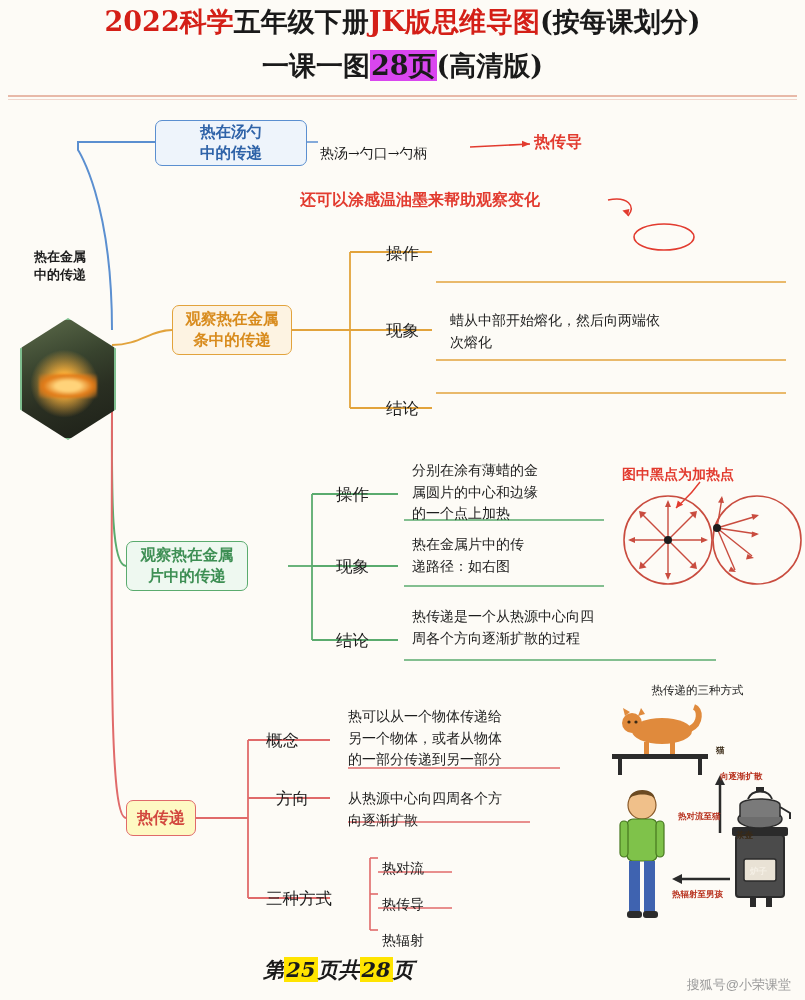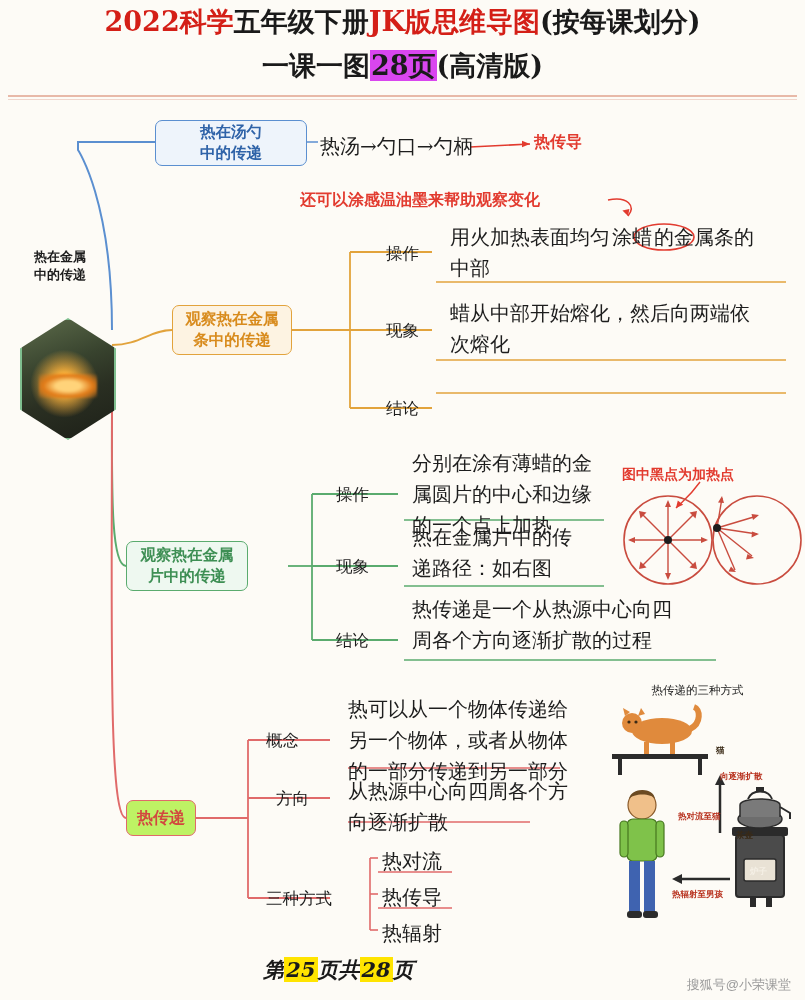--- a/index.html
+++ b/index.html
@@ -40,25 +40,26 @@
   
   .node{
     position:absolute;box-sizing:border-box;
     font-weight:bold;text-align:center;
     display:flex;align-items:center;justify-content:center;
     border-radius:7px;line-height:1.35;
   }
   .n-blue{border:1.6px solid #5b8fd0;background:#eef4fb;color:#2f63a8;}
   .n-orange{border:1.6px solid #e2a33c;background:#fdf3e2;color:#d88b1d;}
   .n-green{border:1.6px solid #5aab6e;background:#eef8f0;color:#3e8f54;}
-  .n-red{border:1.6px solid #e06a6a;background:#bef264;color:#d2483f;}
+  .n-red{border:1.6px solid #e06a6a;background:#fef9c3;color:#d2483f;}
 
   .leaf{
-    position:absolute;font-size:20px;color:#1d1d1d;line-height:1.55;
-    font-family:"DejaVu Serif","Liberation Serif",serif;
+    position:absolute;font-size:14px;color:#1d1d1d;line-height:1.55;
+    font-family:"DejaVu Serif","Liberation Serif",serif;
+    margin-top:12px;
   }
   .sublabel{
     position:absolute;font-size:16.5px;color:#1d1d1d;
     font-family:"DejaVu Serif","Liberation Serif",serif;
   }
   .note-red{
     position:absolute;color:#e23b2f;font-weight:bold;font-size:16px;
     font-family:"DejaVu Serif","Liberation Serif",serif;
   }
   .note-red-sm{
@@ -230,21 +231,20 @@
   <div class="node n-red" style="left:126px;top:800px;width:70px;height:36px;font-size:16px;">
     <span>热传递</span>
   </div>
 
   <div class="leaf" style="left:320px;top:131px;">热汤→勺口→勺柄</div>
   <div class="note-red" style="left:534px;top:132px;">热传导</div>
 
   <div class="note-red" style="left:300px;top:190px;">还可以涂感温油墨来帮助观察变化</div>
 
   <div class="sublabel" style="left:386px;top:243px;">操作</div>
-  <div class="leaf" style="left:450px;top:222px;">用火加热表面均匀<span style="padding:0 2px;">涂蜡</span>的金属条的<br>中部</div>
 
   <div class="sublabel" style="left:386px;top:320px;">现象</div>
   <div class="leaf" style="left:450px;top:298px;">蜡从中部开始熔化，然后向两端依<br>次熔化</div>
 
   <div class="sublabel" style="left:386px;top:398px;">结论</div>
 
   <div class="sublabel" style="left:336px;top:484px;">操作</div>
   <div class="leaf" style="left:412px;top:448px;">分别在涂有薄蜡的金<br>属圆片的中心和边缘<br>的一个点上加热</div>
 
   <div class="sublabel" style="left:336px;top:556px;">现象</div>

